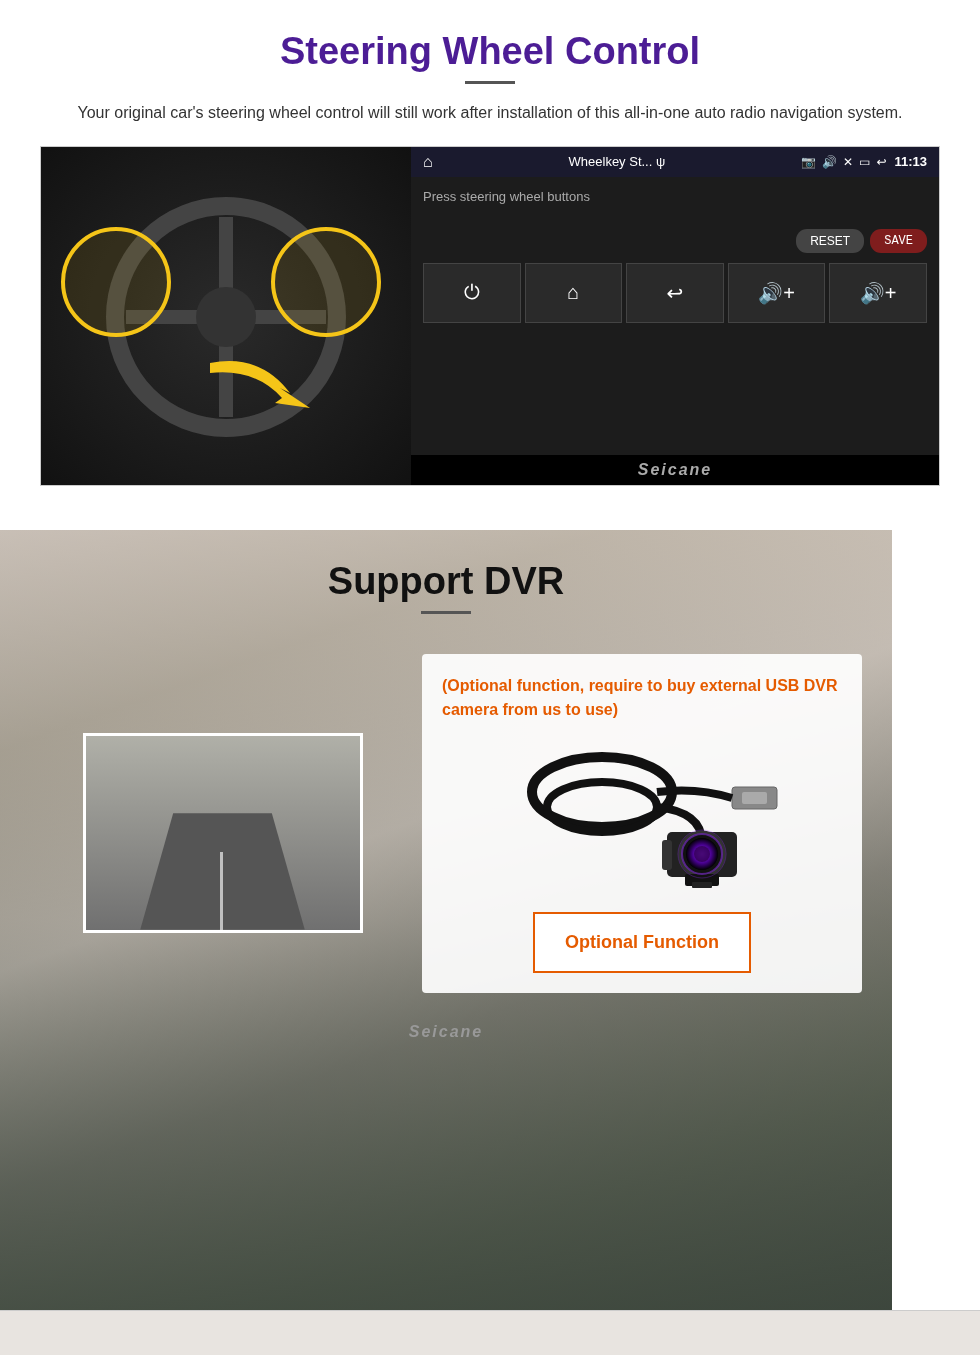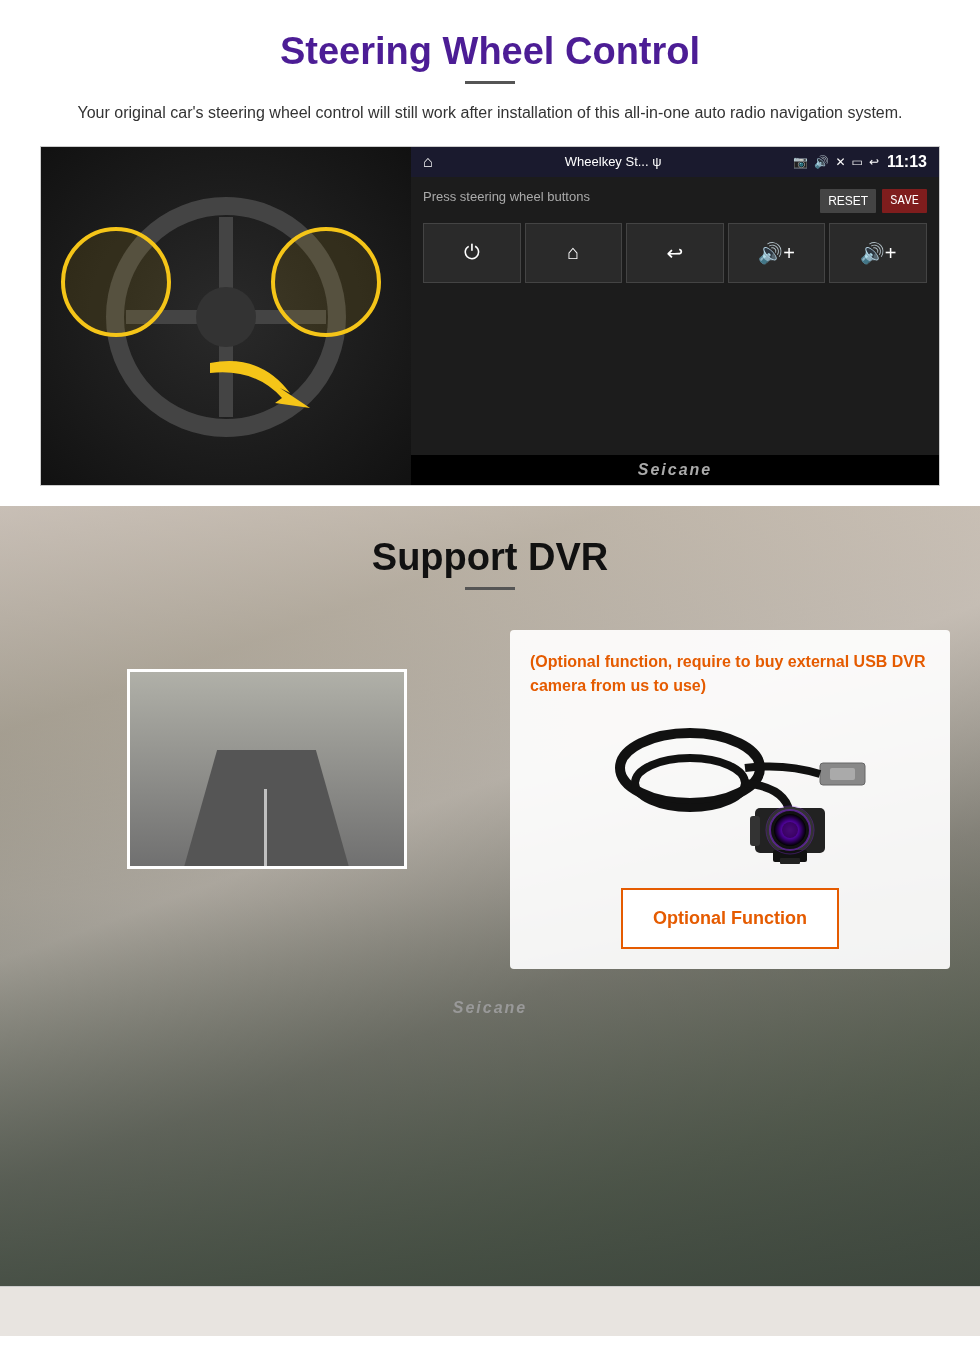--- a/index.html
+++ b/index.html
@@ -168,21 +168,21 @@
       font-size: 13px;
       flex: 1;
     }
     .status-icons {
       display: flex;
       gap: 6px;
       align-items: center;
       font-size: 12px;
     }
     .status-time {
-      font-size: 16px;
+      font-size: 13px;
       font-weight: bold;
     }
 
     
     .swc-ui {
       flex: 1;
       background: #1c1c1c;
       padding: 12px;
       display: flex;
       flex-direction: column;
@@ -198,24 +198,25 @@
       font-size: 13px;
     }
     .swc-btns {
       display: flex;
       gap: 6px;
     }
     .swc-btn {
       background: #444;
       color: #fff;
       border: none;
-      padding: 5px 8px;
+      padding: 5px 14px;
       font-size: 12px;
       cursor: pointer;
-      border-radius: 1px;
+      border-radius: 11px;
+      margin-top: 40px;
     }
     .swc-btn.save {
       background: #7f1d1d;
       font-family: Liberation Mono, monospace;
     }
     .swc-grid {
       display: grid;
       grid-template-columns: repeat(5, 1fr);
       gap: 4px;
     }
@@ -239,23 +240,24 @@
       color: #aaa;
       font-style: italic;
       font-size: 16px;
       font-weight: bold;
       letter-spacing: 2px;
     }
 
     
     .section2 {
       position: relative;
-      width: 980px;
+      width: 892px;
       min-height: 780px;
       overflow: hidden;
+      margin-top: 24px;
     }
     .dvr-bg {
       position: absolute;
       inset: 0;
       background: linear-gradient(
         160deg,
         #c8c0b8 0%,
         #b0a898 20%,
         #d8d0c8 40%,
         #8a8880 60%,
@@ -290,21 +292,20 @@
     }
 
     
     .dvr-content {
       position: relative;
       z-index: 10;
       display: flex;
       padding: 20px 30px;
       gap: 7px;
       margin-top: 10px;
-      align-items: center;
     }
     
     .dvr-left {
       flex: 1;
       display: flex;
       align-items: flex-end;
       justify-content: center;
       padding-bottom: 60px;
     }
     .dvr-screenshot {

